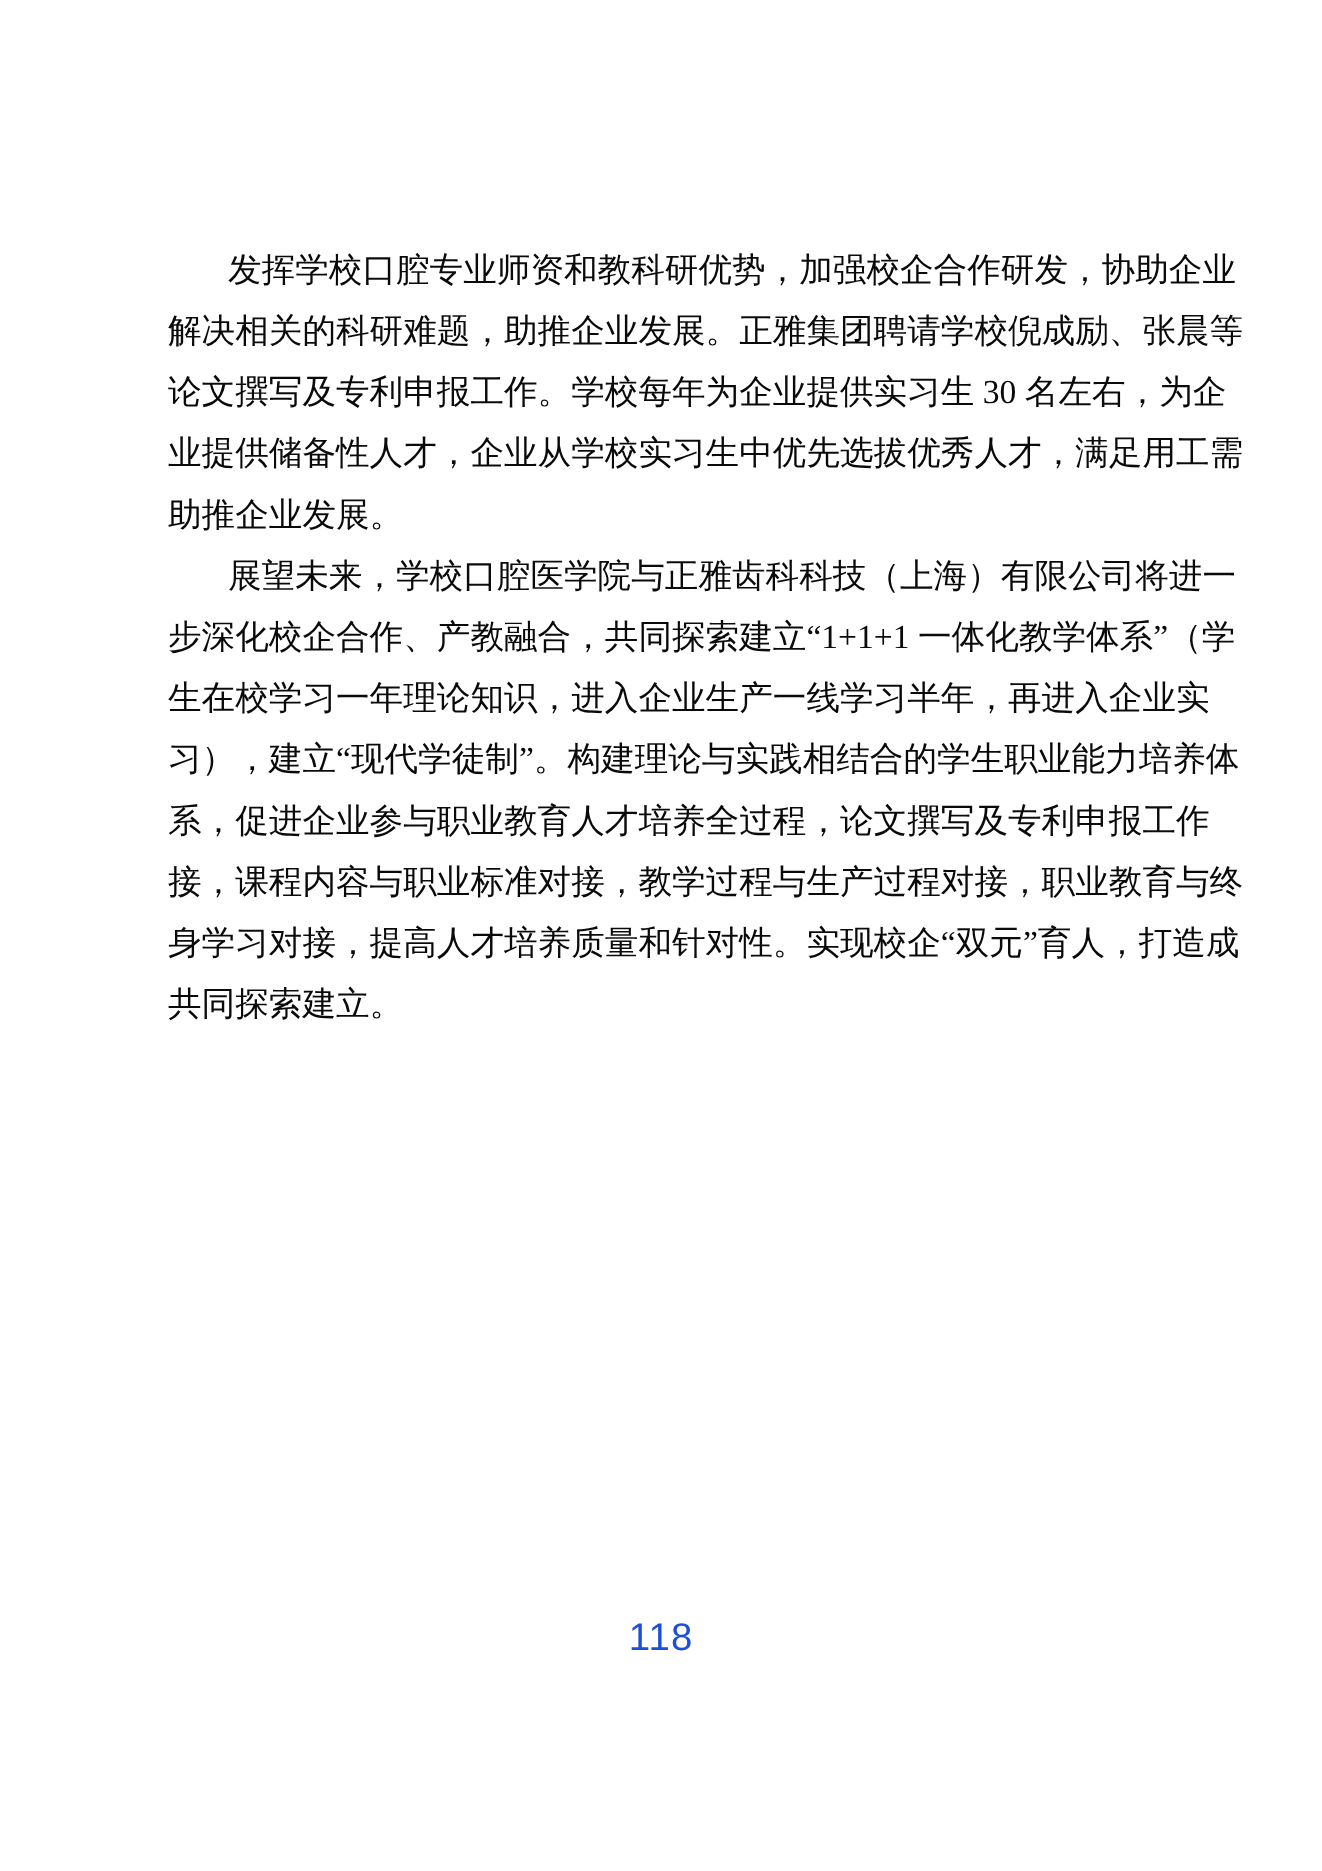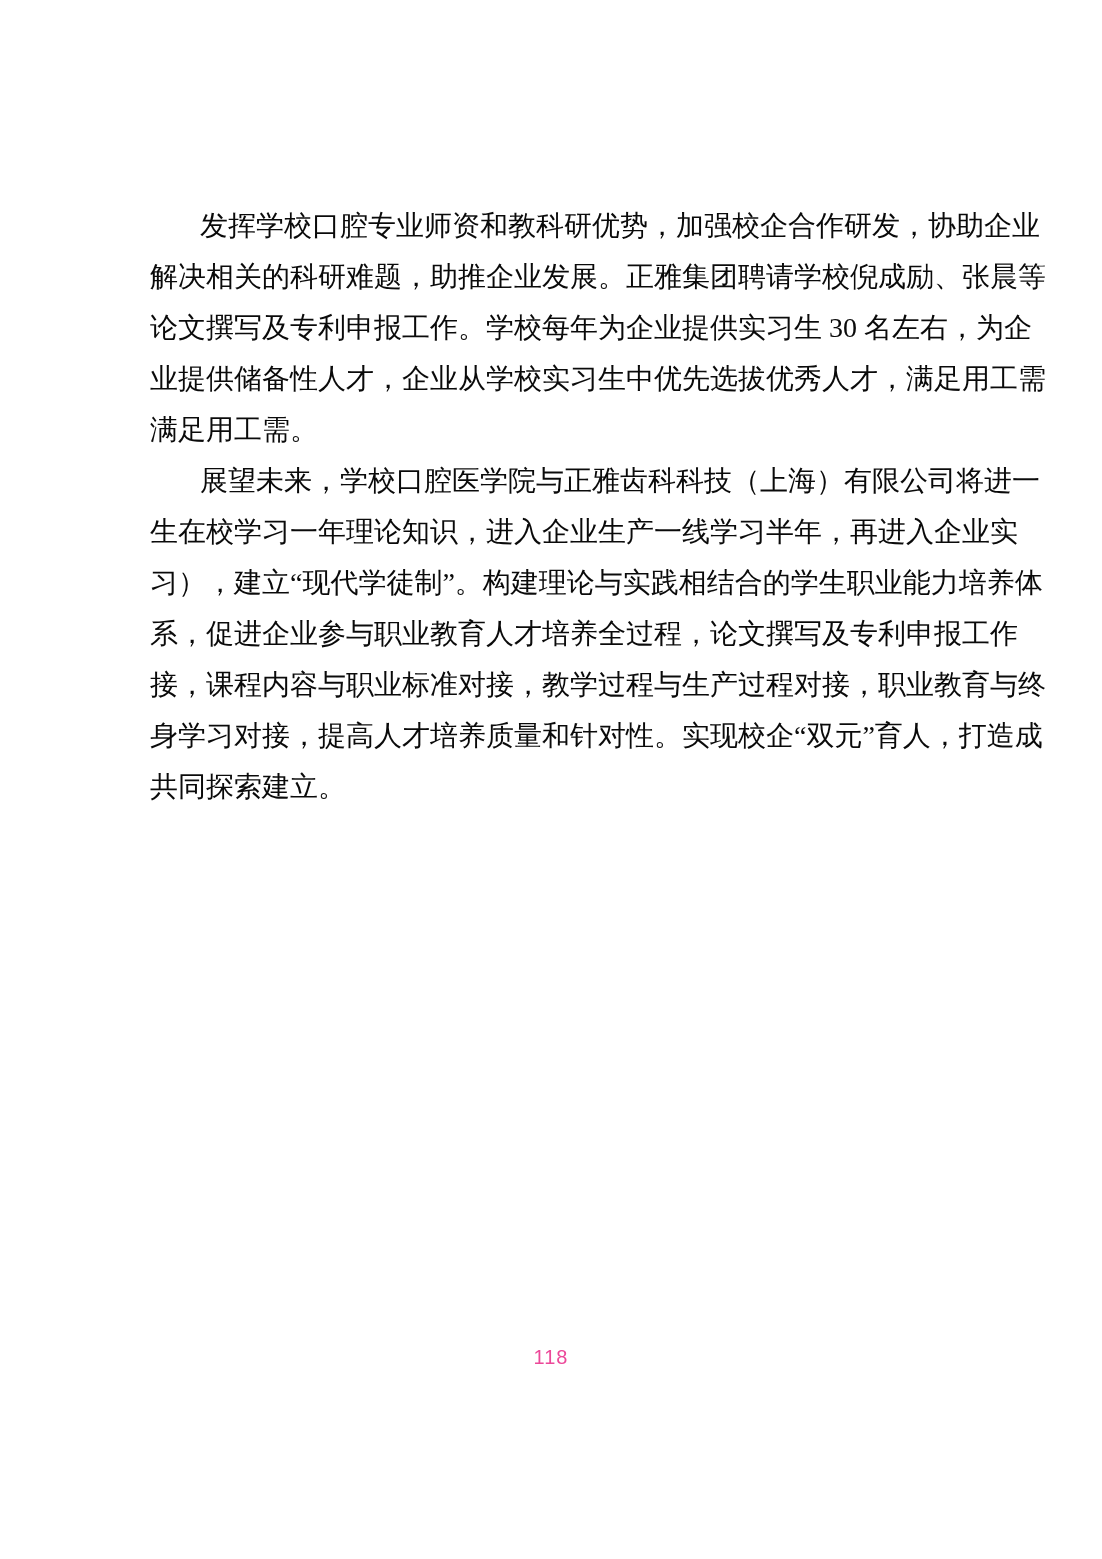--- a/index.html
+++ b/index.html
@@ -10,21 +10,21 @@
   .page {
     position: relative;
     width: 1102px;
     height: 1559px;
     background: #ffffff;
     overflow: hidden;
     font-family: "Liberation Serif", "DejaVu Serif", serif;
   }
   .text-block {
     position: absolute;
-    left: 150px;
+    left: 140px;
     top: 200px;
     width: 816px;
     color: #0a0a0a;
     font-size: 28px;
     line-height: 51px;
   }
   .para {
     margin: 0;
     padding: 0;
   }
@@ -41,42 +41,43 @@
     text-align-last: left;
     white-space: normal;
   }
   .page-number {
     position: absolute;
     left: 0;
     top: 1346px;
     width: 1102px;
     text-align: center;
     font-family: "Liberation Sans", "DejaVu Sans", sans-serif;
-    font-size: 20px;
+    font-size: 32px;
     font-weight: 400;
-    color: #ec4899;
+    color: #1d4ed8;
     letter-spacing: 1px;
   }
 </style>
 </head>
 <body>
 
 <div class="page">
   <div class="text-block">
 
     <div class="para">
       <div class="line indent">发挥学校口腔专业师资和教科研优势，加强校企合作研发，协助企业</div>
       <div class="line">解决相关的科研难题，助推企业发展。正雅集团聘请学校倪成励、张晨等</div>
       <div class="line">论文撰写及专利申报工作。学校每年为企业提供实习生 30 名左右，为企</div>
       <div class="line">业提供储备性人才，企业从学校实习生中优先选拔优秀人才，满足用工需</div>
-      <div class="line end">满足用工需。</div>
+      <div class="line end">助推企业发展。</div>
     </div>
 
     <div class="para">
       <div class="line indent">展望未来，学校口腔医学院与正雅齿科科技（上海）有限公司将进一</div>
+      <div class="line">步深化校企合作、产教融合，共同探索建立“1+1+1 一体化教学体系”（学</div>
       <div class="line">生在校学习一年理论知识，进入企业生产一线学习半年，再进入企业实</div>
       <div class="line">习），建立“现代学徒制”。构建理论与实践相结合的学生职业能力培养体</div>
       <div class="line">系，促进企业参与职业教育人才培养全过程，论文撰写及专利申报工作</div>
       <div class="line">接，课程内容与职业标准对接，教学过程与生产过程对接，职业教育与终</div>
       <div class="line">身学习对接，提高人才培养质量和针对性。实现校企“双元”育人，打造成</div>
       <div class="line end">共同探索建立。</div>
     </div>
 
   </div>
 

